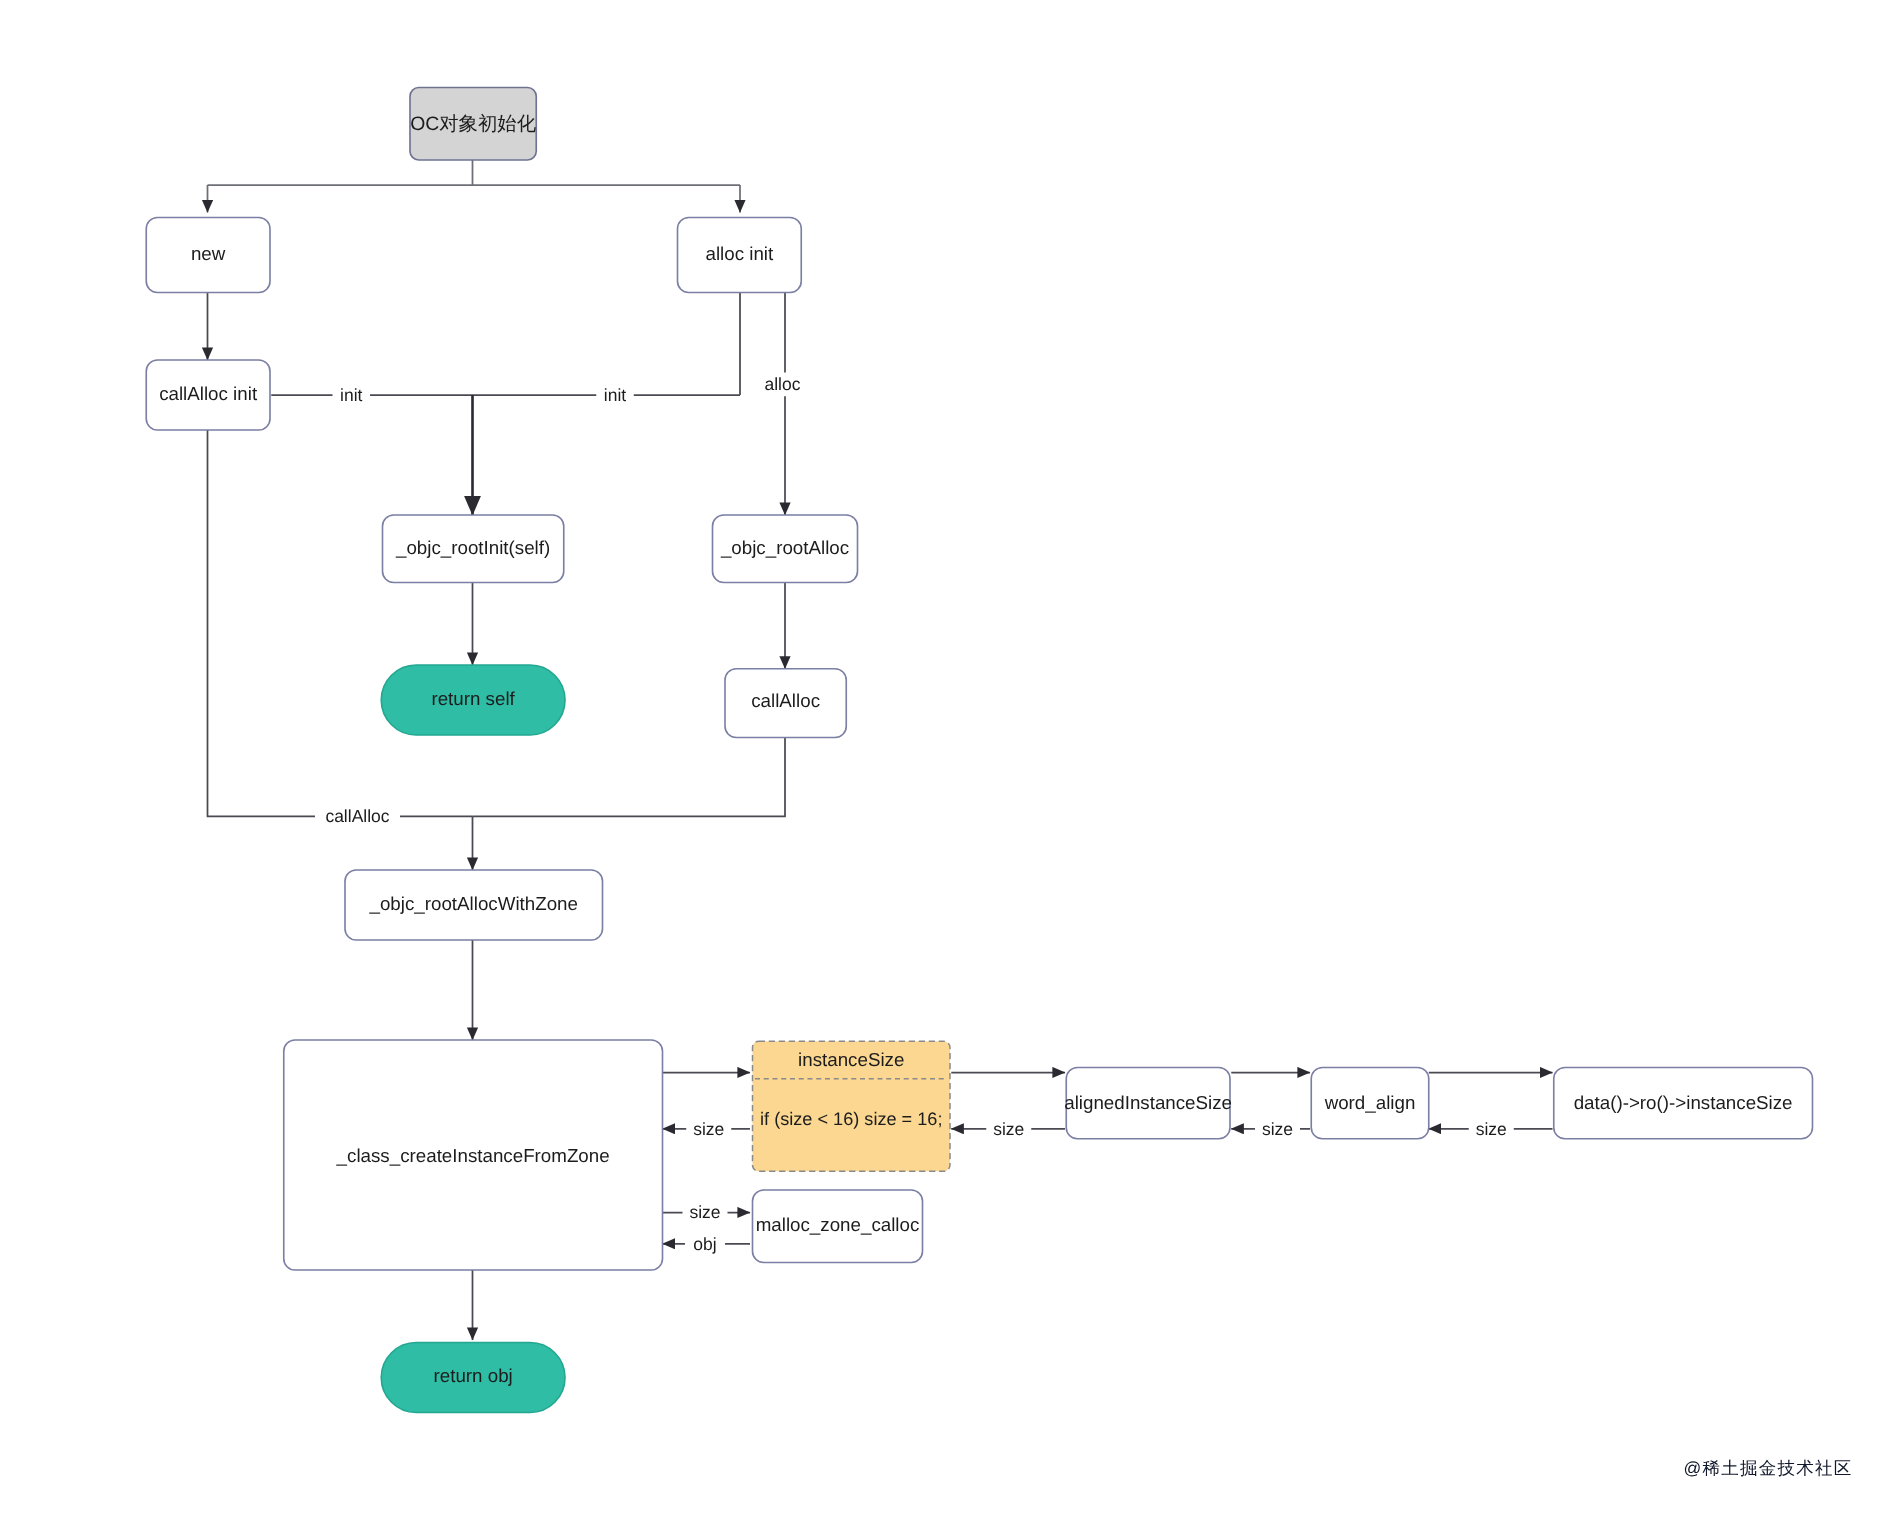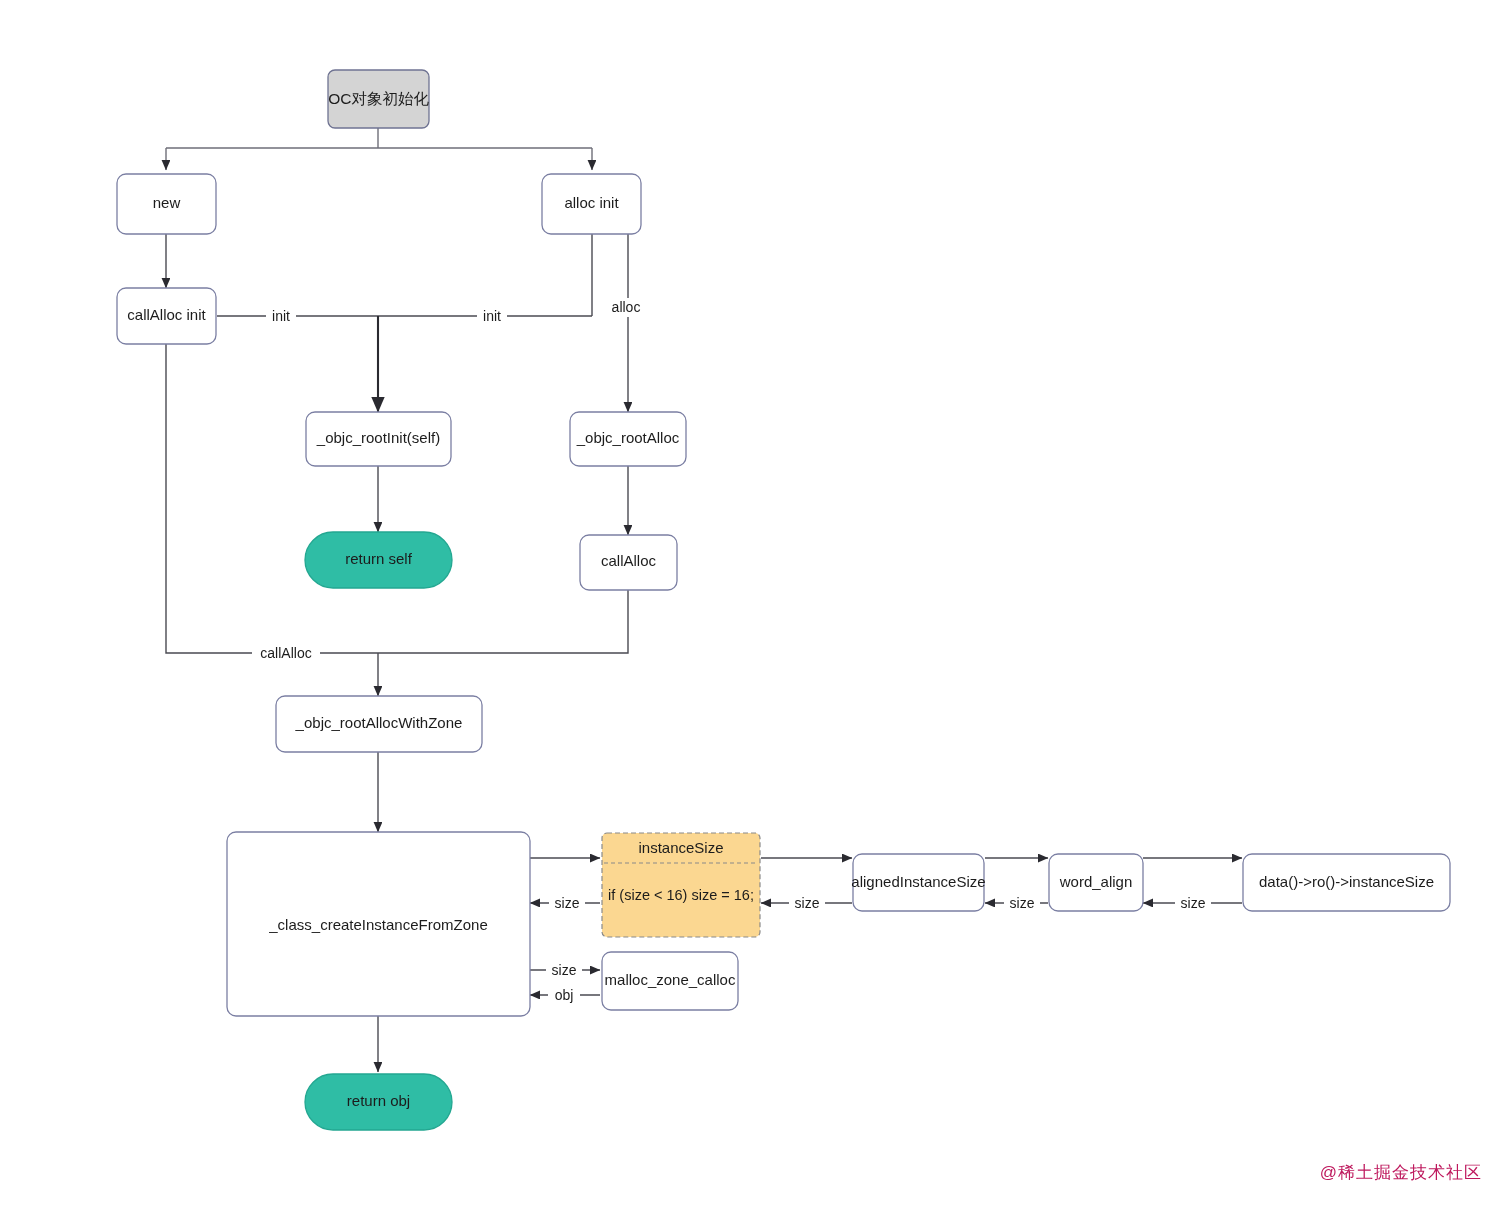--- a/index.html
+++ b/index.html
@@ -77,22 +77,22 @@
     dominant-baseline: middle;
   }
   .edgeLabelBg {
     fill: #ffffff;
   }
   .watermark {
     position: absolute;
     right: 30px;
     bottom: 36px;
     font-family: "Liberation Sans", sans-serif;
-    font-size: 17px;
-    color: #be185d;
+    font-size: 14px;
+    color: #0f172a;
     letter-spacing: 1px;
     user-select: none;
   }
 </style>
 </head>
 <body>
 
 <div id="canvas">
 
   <svg class="diagram" viewBox="0 0 1512 1224">

